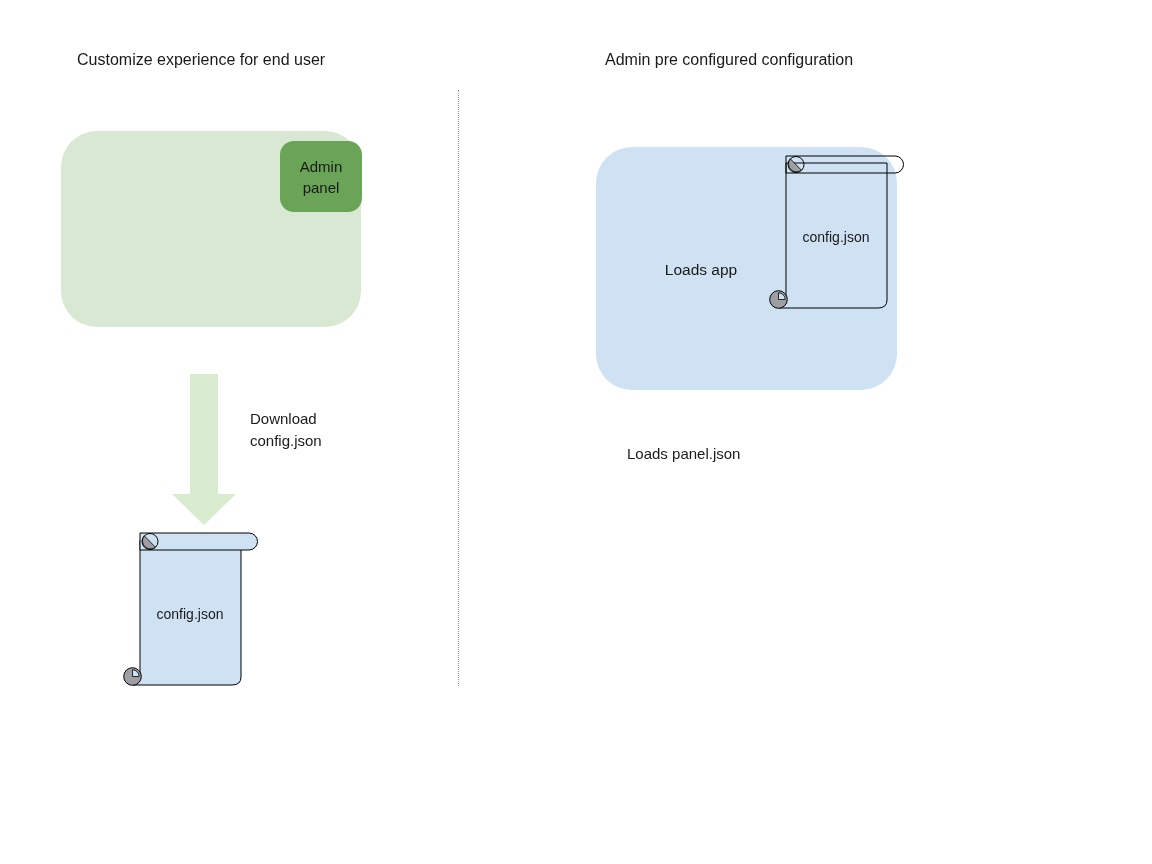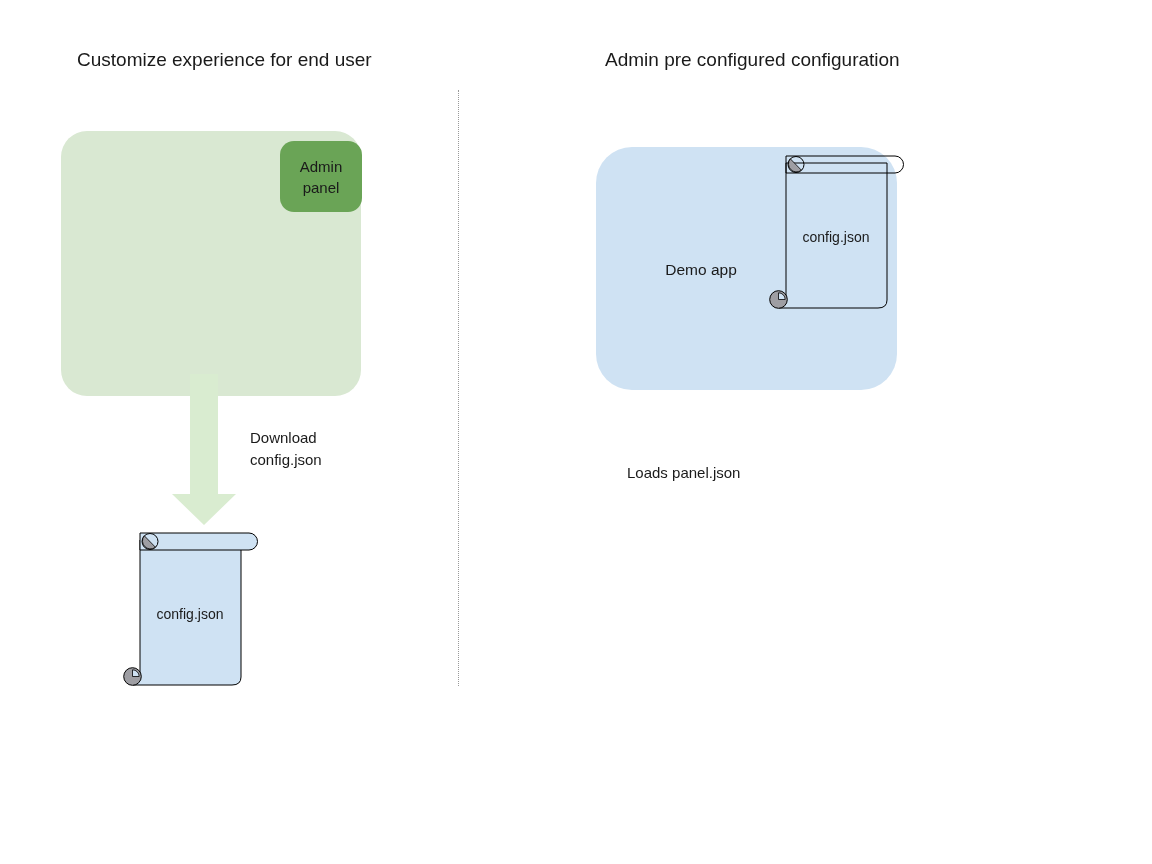--- a/index.html
+++ b/index.html
@@ -3,40 +3,40 @@
 <meta charset="utf-8">
 <style>
   html,body{margin:0;padding:0;}
   body{
     width:1152px;height:864px;position:relative;background:#ffffff;
     font-family:"Liberation Sans", sans-serif;color:var(--text,#1a1a1a);
     overflow:hidden;
   }
   .abs{position:absolute;}
   .section-title{
-    font-size:19px;line-height:19px;color:var(--text,#1a1a1a);
+    font-size:16px;line-height:19px;color:var(--text,#1a1a1a);
     white-space:nowrap;
   }
   .divider{
     width:0;border-left:1px dotted var(--divider,#999999);
   }
   .app-box{border-radius:36px;}
   .admin-app{background:var(--admin-app-fill,#d9e8d2);}
   .demo-app{background:var(--demo-app-fill,#cfe2f3);}
   .app-label{
     left:0;right:0;text-align:center;font-size:15.5px;line-height:22px;
     color:var(--text,#1a1a1a);
   }
   .demo-label{left:0;width:210px;text-align:center;font-size:15.5px;line-height:26px;}
   .admin-panel{
     background:var(--admin-panel-fill,#6aa456);border-radius:14px;
     display:flex;align-items:center;justify-content:center;text-align:center;
     font-size:15px;line-height:21px;color:#1a1a1a;
   }
-  .annotation{font-size:15px;line-height:22px;color:var(--text,#1a1a1a);margin-top:19px;}
+  .annotation{font-size:15px;line-height:22px;color:var(--text,#1a1a1a);}
   .scroll-svg .paper{fill:var(--file-fill,#cfe2f3);stroke:var(--outline,#000);stroke-width:1;}
   .scroll-svg.clear .paper{fill:transparent;}
   .scroll-svg .gray{fill:var(--curl-gray,#9e9ea3);stroke:var(--outline,#000);stroke-width:1;}
   .scroll-svg .crescent{fill:var(--curl-gray,#9e9ea3);stroke:var(--outline,#000);stroke-width:0.8;}
   .scroll-svg .wedge{fill:var(--file-fill,#cfe2f3);stroke:var(--outline,#000);stroke-width:0.8;}
   .scroll-svg.clear .wedge{fill:var(--demo-app-fill,#cfe2f3);}
   .scroll-svg text{
     font-family:"Liberation Sans",sans-serif;font-size:14px;fill:var(--text,#1a1a1a);
     text-anchor:middle;
   }
@@ -44,21 +44,21 @@
 </style>
 </head>
 <body>
 
 <div class="abs section-title" style="left:77px;top:50px;">Customize experience for end user</div>
 
 <div class="abs section-title" style="left:605px;top:50px;">Admin pre configured configuration</div>
 
 <div class="abs divider" style="left:458px;top:90px;height:596px;"></div>
 
-<div class="abs app-box admin-app" style="left:61px;top:131px;width:300px;height:265px;border-radius:26px;">
+<div class="abs app-box admin-app" style="left:61px;top:131px;width:300px;height:196px;">
   <div class="abs admin-panel" style="left:219px;top:10px;width:82px;height:71px;">
     <span>Admin panel</span>
   </div>
 </div>
 
 <svg class="abs arrow-svg" style="left:172px;top:374px;" width="64" height="151" viewBox="0 0 64 151">
   <path class="arrow-shape" d="M18 0 H46 V120 H64 L32 151 L0 120 H18 Z"></path>
 </svg>
 
 <div class="abs annotation" style="left:250px;top:408px;width:100px;">Download config.json</div>
@@ -67,21 +67,21 @@
   <path class="paper" d="M18 10 H119 V147 Q119 155 110 155 H11 L18 148 Z"></path>
   <path class="paper" d="M18 3 H127 A8.5 8.5 0 0 1 127 20 H18 Z"></path>
   <circle class="paper" cx="28" cy="11.5" r="8"></circle>
   <path class="crescent" d="M22.3 5.8 A8 8 0 0 0 33.4 17.2 Z"></path>
   <circle class="gray" cx="10.5" cy="146.5" r="8.8"></circle>
   <path class="wedge" d="M10.5 146.5 L10.5 139.8 A6.7 6.7 0 0 1 17.2 146.5 Z"></path>
   <text x="68" y="89">config.json</text>
 </svg>
 
 <div class="abs app-box demo-app" style="left:596px;top:147px;width:301px;height:243px;">
-  <div class="abs demo-label" style="top:110px;">Demo app</div>
+  <div class="abs demo-label" style="top:110px;">Loads app</div>
 </div>
 
 <svg class="abs scroll-svg clear" style="left:768px;top:153px;" width="137" height="158" viewBox="0 0 137 158">
   <path class="paper" d="M18 10 H119 V147 Q119 155 110 155 H11 L18 148 Z"></path>
   <path class="paper" d="M18 3 H127 A8.5 8.5 0 0 1 127 20 H18 Z"></path>
   <circle class="paper" cx="28" cy="11.5" r="8"></circle>
   <path class="crescent" d="M22.3 5.8 A8 8 0 0 0 33.4 17.2 Z"></path>
   <circle class="gray" cx="10.5" cy="146.5" r="8.8"></circle>
   <path class="wedge" d="M10.5 146.5 L10.5 139.8 A6.7 6.7 0 0 1 17.2 146.5 Z"></path>
   <text x="68" y="89">config.json</text>

